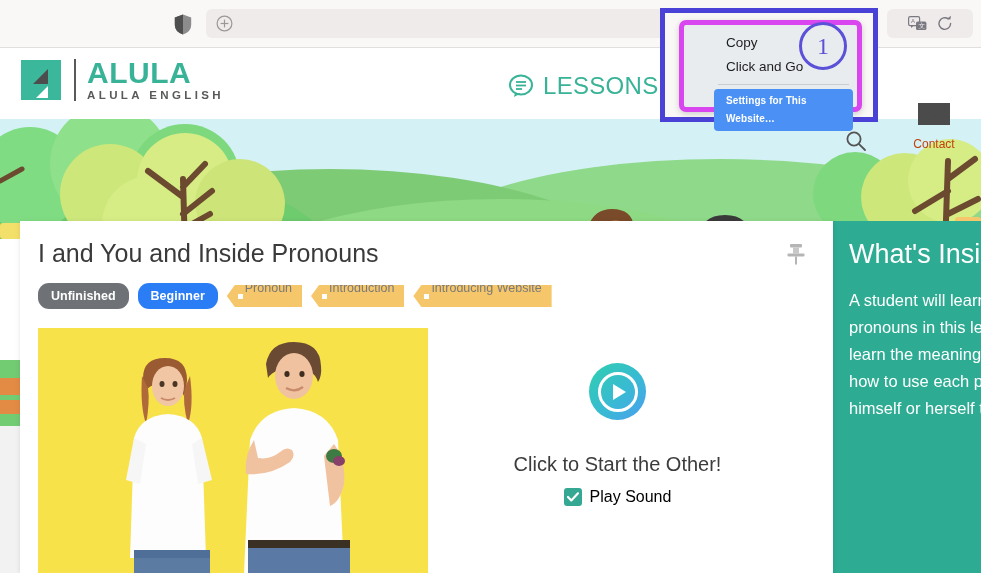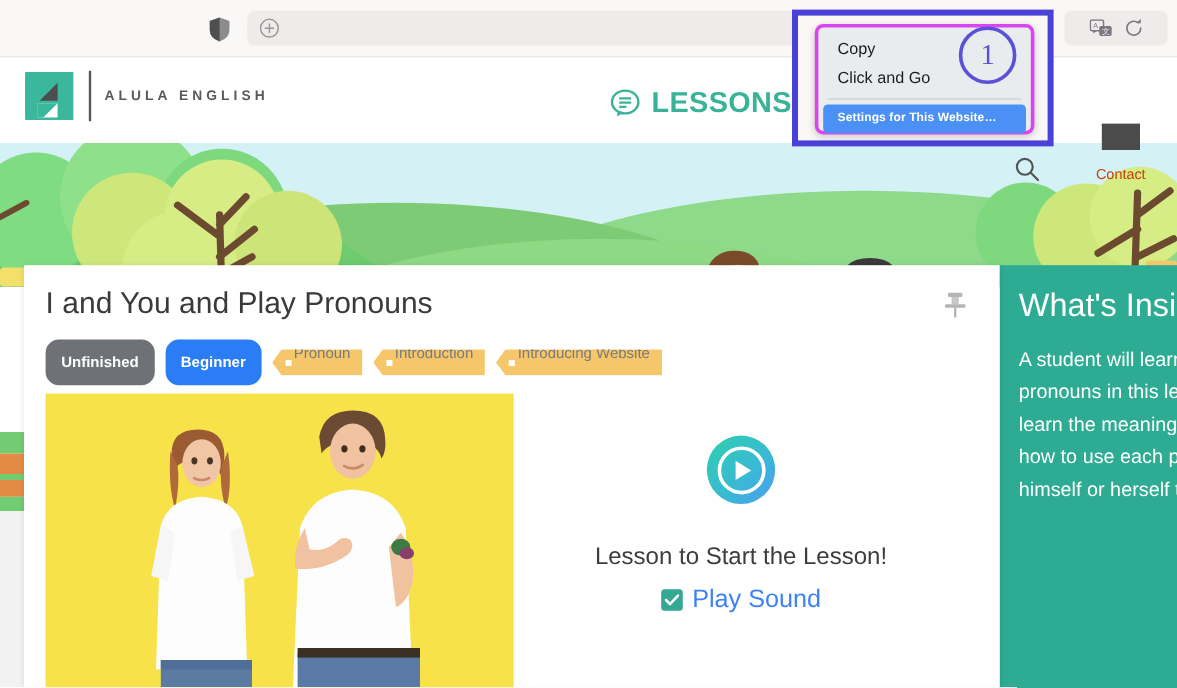--- a/index.html
+++ b/index.html
@@ -39,24 +39,25 @@
   
   .popup-wrap {
     position: absolute; left: 660px; top: 8px; width: 218px; height: 114px;
     border: 5px solid #4a41d6;
     background: #faf7f7;
     z-index: 60;
   }
   .popup-menu {
     position: absolute; left: 14px; top: 7px; width: 183px; height: 92px;
     background: #e9ecee;
-    border: 3px solid #d946ef;
+    border: 5px solid #d946ef;
     border-radius: 7px;
     box-shadow: 0 2px 6px rgba(0,0,0,.18);
     padding-top: 6px;
+    padding-left: 26px;
   }
   .popup-item {
     font-size: 13.5px; color: #1d1d1f;
     padding: 3px 0 3px 16px; line-height: 18px;
   }
   .popup-sep { height:1px; background:#c9cdd1; margin: 5px 8px 4px 8px; }
   .popup-item.selected {
     background: #4a90f5; color: #fff; font-weight: bold;
     margin: 0 4px; border-radius: 4px; padding-left: 12px;
     font-size: 10px; letter-spacing:.1px;
@@ -82,21 +83,21 @@
   .logo-text-main {
     font-size: 30px; font-weight: bold; color:#38b397; letter-spacing: .5px; line-height: 30px;
   }
   .logo-text-sub {
     font-size: 11.5px; font-weight: bold; color:#58595b; letter-spacing: 3.4px; line-height: 14px;
   }
   .nav-lessons {
     position:absolute; left: 508px; top: 24px;
     display:flex; align-items:center; gap:9px;
   }
-  .nav-lessons-label { font-size:24px; font-weight:bold; color:#38b397; letter-spacing:.3px; }
+  .nav-lessons-label { font-size:24px; font-weight:normal; color:#38b397; letter-spacing:.3px; }
   .nav-search { position:absolute; left:845px; top:82px; width:22px; height:22px; }
   .nav-contact { position:absolute; left:900px; top:55px; width:68px; text-align:center; }
   .nav-contact-label { font-size:12px; color:#c2410c; margin-top:8px; display:block; }
 
   
   .hero {
     position:absolute; left:0; top:119px; width:981px; height:120px;
     background:#d4f1f6; overflow:hidden;
   }
 
@@ -105,21 +106,21 @@
     position:absolute; left:20px; top:221px; width:813px; height:352px;
     background:#ffffff; z-index:10;
     box-shadow: 0 1px 5px rgba(0,0,0,.10);
   }
   .card-title {
     position:absolute; left:18px; top:18px;
     font-size:25px; color:#3a3a3a; font-weight:normal; letter-spacing:0;
   }
   .tag-row { position:absolute; left:18px; top:62px; display:flex; align-items:center; }
   .pill {
-    height:38px; border-radius:11px; color:#fff; font-size:12.5px; font-weight:bold;
+    height:26px; border-radius:11px; color:#fff; font-size:12.5px; font-weight:bold;
     display:flex; align-items:center; padding: 0 13px; margin-right:9px;
   }
   .pill.gray { background:#6e7276; }
   .pill.blue { background:#2b7df5; }
   .flag {
     height:22px; color:#7a7a7a; font-size:12.5px;
     display:flex; align-items:center; margin-right:9px;
     background:#f6c66a; padding: 0 10px 16px 18px;
     clip-path: polygon(8px 0, 100% 0, 100% 100%, 8px 100%, 0 50%);
     position:relative;
@@ -150,21 +151,21 @@
     width:0;height:0; border-left:13px solid #fff;
     border-top:8px solid transparent; border-bottom:8px solid transparent;
     margin-left:4px;
   }
   .play-label { font-size:20px; color:#3c3c3c; margin-top:33px; }
   .sound-row { margin-top:12px; display:flex; align-items:center; justify-content:center; gap:8px; }
   .checkbox {
     width:18px; height:18px; background:#34a893; border-radius:3px;
     display:flex; align-items:center; justify-content:center;
   }
-  .sound-label { font-size:21px; color:#3b82f6; }
+  .sound-label { font-size:16px; color:#000000; }
 
   
   .inside-panel {
     position:absolute; left:833px; top:221px; width:148px; height:352px;
     background:#2dab93; z-index:10; overflow:hidden;
   }
   .inside-title {
     position:absolute; left:16px; top:18px;
     font-size:27px; color:#ffffff; white-space:nowrap;
   }
@@ -239,21 +240,21 @@
   <div class="strip" style="top:426px;height:147px;background:#f2f2f2;"></div>
 
   <div class="inside-panel">
     <div class="inside-title">What's Inside</div>
     <div class="inside-body" style="white-space:normal;">
       <span>A student will learn the English subject pronouns in this lesson. He or she will learn the meaning of each pronoun, and how to use each pronoun to introduce himself or herself to another person.</span>
     </div>
   </div>
 
   <div class="lesson-card">
-    <div class="card-title">I and You and Play Pronouns</div>
+    <div class="card-title">I and You and Inside Pronouns</div>
 
     <div class="tag-row">
       <span class="pill gray">Unfinished</span>
       <span class="pill blue">Beginner</span>
       <span class="flag">
         <i class="dot"></i>
         <span>Pronoun</span>
       </span>
       <span class="flag">
         <i class="dot"></i>
@@ -311,21 +312,21 @@
       </g>
     </svg>
   </div>
 
   <div class="play-zone">
     <div class="play-btn">
       <div class="play-inner">
         <div class="play-tri"></div>
       </div>
     </div>
-    <div class="play-label">Lesson to Start the Lesson!</div>
+    <div class="play-label">Click to Start the Other!</div>
     <div class="sound-row">
       <span class="checkbox">
         <svg width="12" height="10" viewBox="0 0 12 10">
           <path d="M1 5 L4.3 8.4 L11 1.3" stroke="#ffffff" stroke-width="2.2" fill="none" stroke-linecap="round" stroke-linejoin="round"></path>
         </svg>
       </span>
       <span class="sound-label">Play Sound</span>
     </div>
   </div>
 
@@ -335,20 +336,21 @@
         <svg width="46" height="46" viewBox="0 0 46 46">
           <path d="M3 3 H43 V43 H3 Z" fill="#3bb79b" rx="4"></path>
           <path d="M3 7 q0 -4 4 -4 H43 V43 H7 q-4 0 -4 -4 Z" fill="#3bb79b"></path>
           <path d="M30 12 L30 27 L15 27 Z" fill="#4d4d4d"></path>
           <path d="M13 29 L30 29 L30 41 L13 41 Z" fill="#ffffff"></path>
           <path d="M13 29 L30 29 L18 41 L13 41 Z" fill="#3bb79b"></path>
         </svg>
       </div>
       <div class="logo-div"></div>
       <div>
+        <div class="logo-text-main">ALULA</div>
         <div class="logo-text-sub">ALULA ENGLISH</div>
       </div>
     </div>
 
     <div class="nav-lessons">
       <svg width="26" height="26" viewBox="0 0 26 26">
         <ellipse cx="13" cy="12" rx="11" ry="9.5" fill="none" stroke="#38b397" stroke-width="2"></ellipse>
         <path d="M7 19.5 L6 24 L12.5 20.6 Z" fill="#38b397"></path>
         <line x1="8" y1="9" x2="18" y2="9" stroke="#38b397" stroke-width="1.8"></line>
         <line x1="8" y1="12.5" x2="18" y2="12.5" stroke="#38b397" stroke-width="1.8"></line>

